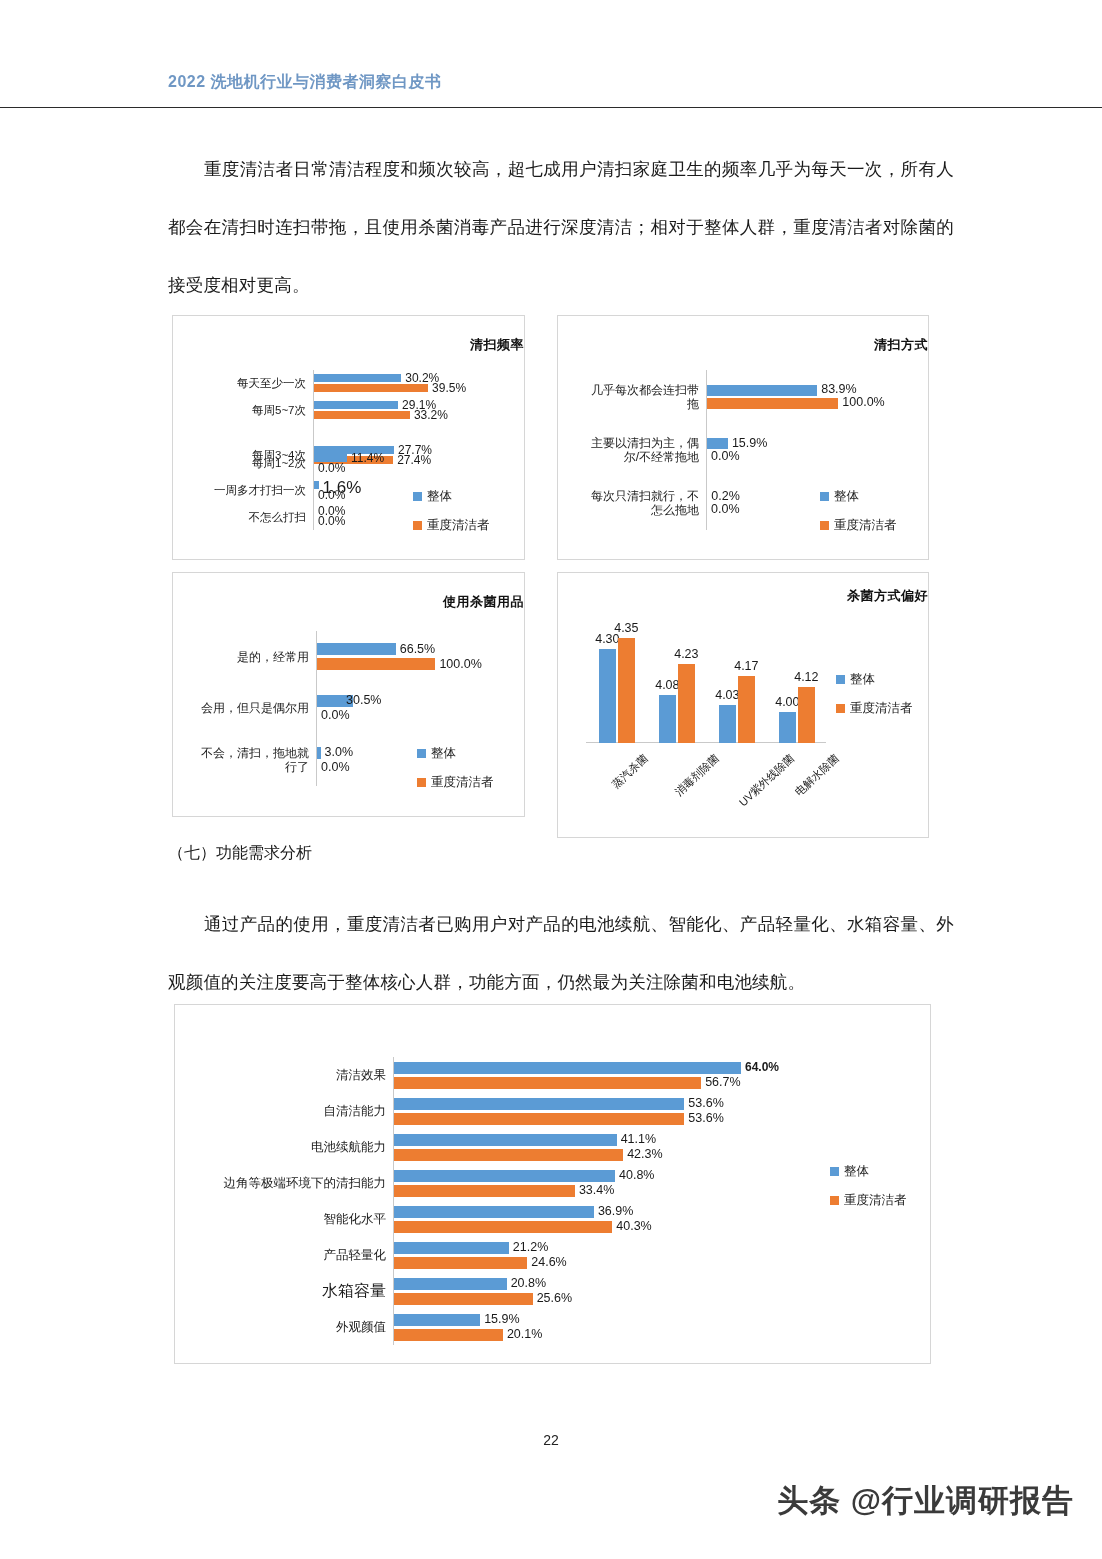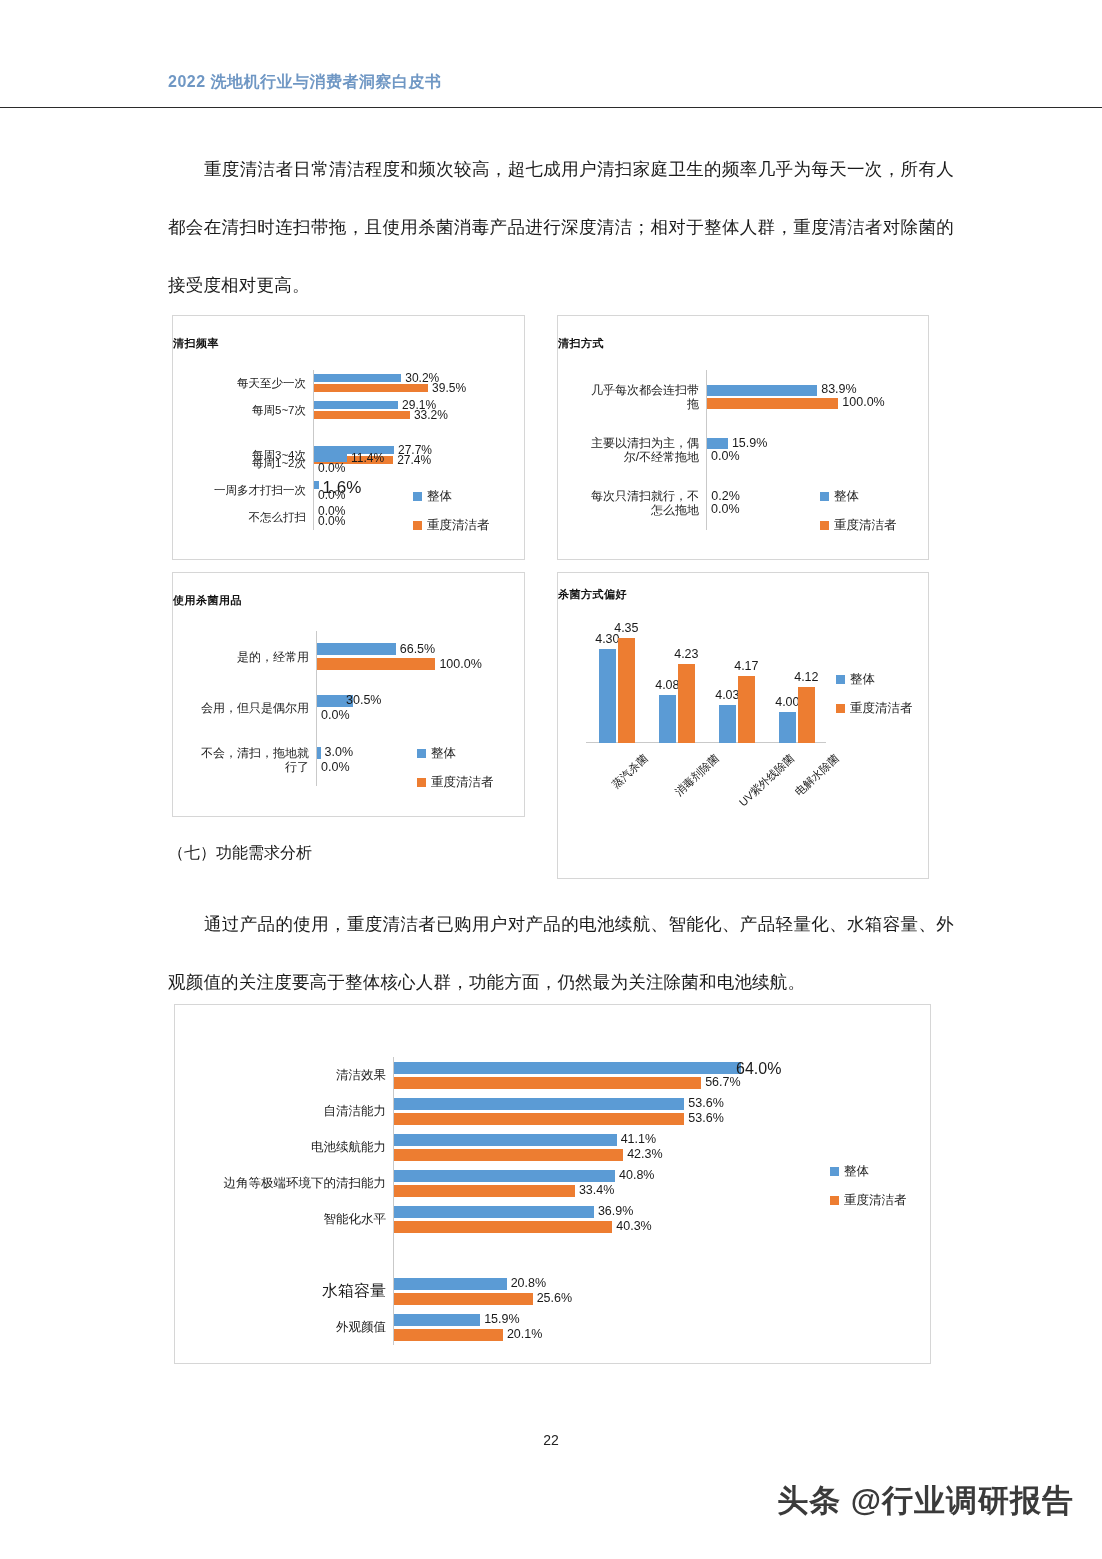--- a/index.html
+++ b/index.html
@@ -43,22 +43,22 @@
 
   
   .chart{
     position:absolute;
     background:#fff;
     border:1px solid #d6d6d6;
     box-sizing:border-box;
   }
   .chart-title{
     position:absolute; left:0; right:0;
-    text-align:left;
-    font-size:11px; font-weight:bold; color:#111;
+    text-align:right;
+    font-size:13px; font-weight:bold; color:#111;
     letter-spacing:.5px;
   }
   .plot{ position:absolute; }
   .axis-line{
     position:absolute; top:0; bottom:0; width:1px; background:#c9c9c9;
   }
   .axis-base{
     position:absolute; left:0; right:0; height:1px; background:#c9c9c9;
   }
 
@@ -249,21 +249,21 @@
         <span class="legend-swatch sw-b"></span>
         <span>整体</span>
       </div>
       <div class="legend-item">
         <span class="legend-swatch sw-o"></span>
         <span>重度清洁者</span>
       </div>
     </div>
   </div>
 
-  <div class="chart" id="chart-3" style="left:557px; top:572px; width:372px; height:307px;">
+  <div class="chart" id="chart-3" style="left:557px; top:572px; width:372px; height:266px;">
     <div class="chart-title" style="top:14px;">杀菌方式偏好</div>
     <div class="plot" style="left:28px; top:55px; width:240px; height:115px;">
       <div class="axis-base" style="bottom:0;"></div>
     <div class="vcol-group" style="left: 13.2px; width: 37.2px; height: 115px;">
           <div class="vbar b" style="height: 94.0909px;"></div>
           <div class="vval" style="left: -4px; bottom: 97.0909px;">4.30</div>
           <div class="vbar o" style="height: 104.545px;"></div>
           <div class="vval" style="left: 15px; bottom: 107.545px;">4.35</div>
         </div>
         <div class="vcat" style="left: 10.8px; top: 123px;">蒸汽杀菌</div>
@@ -304,21 +304,21 @@
   <div class="section-head" style="top:843px;">（七）功能需求分析</div>
 
   <div class="para indent" style="top:895px;">通过产品的使用，重度清洁者已购用户对产品的电池续航、智能化、产品轻量化、水箱容量、外观颜值的关注度要高于整体核心人群，功能方面，仍然最为关注除菌和电池续航。</div>
 
   <div class="chart" id="chart-4" style="left:174px; top:1004px; width:757px; height:360px;">
     <div class="plot" style="left:218px; top:52px; width:390px; height:288px;">
       <div class="axis-line" style="left:0;"></div>
     <div class="hrow" style="top: 0px; height: 36px;">
           <div class="hcat" style="width: 210px; font-size: 12.5px;">清洁效果</div>
           <div class="hbar b" style="left: 1px; width: 346.667px; height: 12px; top: 4.5px;"></div>
-          <div class="hval" style="font-size: 16px; left: 343px; top: 2.75px;">64.0%</div>
+          <div class="hval" style="font-size: 12px; left: 352px; top: 2.75px; font-weight: bold;">64.0%</div>
           <div class="hbar o" style="left: 1px; width: 307.125px; height: 12px; top: 19.5px;"></div>
           <div class="hval" style="font-size: 12.5px; left: 312.125px; top: 17.75px;">56.7%</div>
         </div>
         <div class="hrow" style="top: 36px; height: 36px;">
           <div class="hcat" style="width: 210px; font-size: 12.5px;">自清洁能力</div>
           <div class="hbar b" style="left: 1px; width: 290.333px; height: 12px; top: 4.5px;"></div>
           <div class="hval" style="font-size: 12.5px; left: 295.333px; top: 2.75px;">53.6%</div>
           <div class="hbar o" style="left: 1px; width: 290.333px; height: 12px; top: 19.5px;"></div>
           <div class="hval" style="font-size: 12.5px; left: 295.333px; top: 17.75px;">53.6%</div>
         </div>
@@ -336,20 +336,27 @@
           <div class="hbar o" style="left: 1px; width: 180.917px; height: 12px; top: 19.5px;"></div>
           <div class="hval" style="font-size: 12.5px; left: 185.917px; top: 17.75px;">33.4%</div>
         </div>
         <div class="hrow" style="top: 144px; height: 36px;">
           <div class="hcat" style="width: 210px; font-size: 12.5px;">智能化水平</div>
           <div class="hbar b" style="left: 1px; width: 199.875px; height: 12px; top: 4.5px;"></div>
           <div class="hval" style="font-size: 12.5px; left: 204.875px; top: 2.75px;">36.9%</div>
           <div class="hbar o" style="left: 1px; width: 218.292px; height: 12px; top: 19.5px;"></div>
           <div class="hval" style="font-size: 12.5px; left: 223.292px; top: 17.75px;">40.3%</div>
         </div>
+        <div class="hrow" style="top: 180px; height: 36px;">
+          <div class="hcat" style="width: 210px; font-size: 12.5px;">产品轻量化</div>
+          <div class="hbar b" style="left: 1px; width: 114.833px; height: 12px; top: 4.5px;"></div>
+          <div class="hval" style="font-size: 12.5px; left: 119.833px; top: 2.75px;">21.2%</div>
+          <div class="hbar o" style="left: 1px; width: 133.25px; height: 12px; top: 19.5px;"></div>
+          <div class="hval" style="font-size: 12.5px; left: 138.25px; top: 17.75px;">24.6%</div>
+        </div>
         <div class="hrow" style="top: 216px; height: 36px;">
           <div class="hcat" style="width: 210px; font-size: 16px;">水箱容量</div>
           <div class="hbar b" style="left: 1px; width: 112.667px; height: 12px; top: 4.5px;"></div>
           <div class="hval" style="font-size: 12.5px; left: 117.667px; top: 2.75px;">20.8%</div>
           <div class="hbar o" style="left: 1px; width: 138.667px; height: 12px; top: 19.5px;"></div>
           <div class="hval" style="font-size: 12.5px; left: 143.667px; top: 17.75px;">25.6%</div>
         </div>
         <div class="hrow" style="top: 252px; height: 36px;">
           <div class="hcat" style="width: 210px; font-size: 12.5px;">外观颜值</div>
           <div class="hbar b" style="left: 1px; width: 86.125px; height: 12px; top: 4.5px;"></div>

